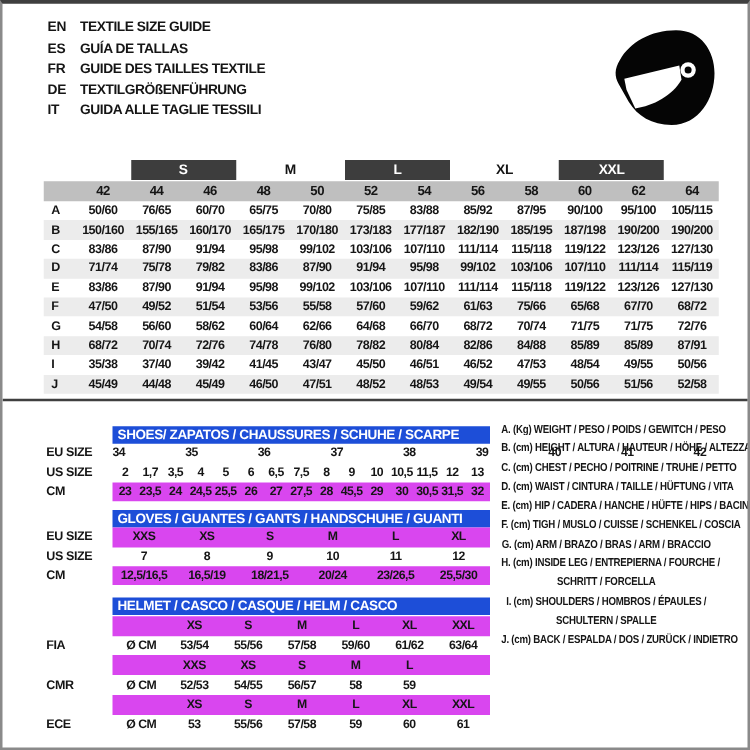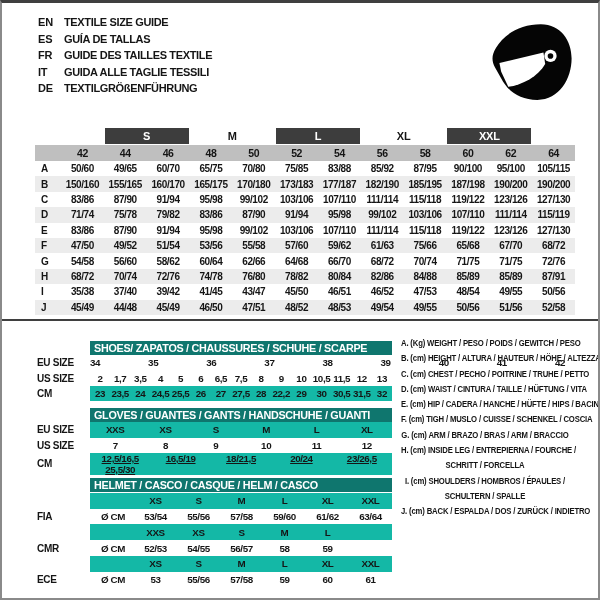--- a/index.html
+++ b/index.html
@@ -32,24 +32,24 @@
   
   .divider{position:absolute;left:0;top:316px;width:600px;height:2px;background:#3f3f3f;}
 
   
   .sub-table{position:absolute;left:35px;width:355px;}
   #shoes-table{top:337px;}
   #gloves-table{top:404px;}
   #helmet-table{top:474px;}
   .s-row{display:grid;grid-template-columns:53px 302px;align-items:center;height:15.3px;}
   .s-label{font-size:10px;font-weight:700;letter-spacing:-0.3px;white-space:nowrap;}
-  .s-bar{background:#0f766e;color:#fff;height:14px;line-height:14px;font-size:10.8px;
+  .s-bar{background:#1d4ed8;color:#fff;height:14px;line-height:14px;font-size:10.8px;
          font-weight:700;padding-left:4px;box-sizing:border-box;letter-spacing:-0.3px;white-space:nowrap;}
   .s-inner{display:grid;height:100%;align-items:center;}
-  .s-inner.striped,.h-inner.striped{background:#14b8a6;}
+  .s-inner.striped,.h-inner.striped{background:#d946ef;}
   .s-cell{text-align:center;font-size:9.8px;font-weight:700;letter-spacing:-0.4px;white-space:nowrap;}
   .h-inner{display:grid;grid-template-columns:44px repeat(6,43px);height:100%;align-items:center;}
   .h-inner .unit{text-align:center;padding-left:2px;}
   #helmet-table .s-row{height:15.8px;}
 
   
   .legend{position:absolute;left:399px;top:333px;width:200px;text-align:center;}
   .legend-line{font-size:9.2px;font-weight:700;line-height:15.3px;white-space:nowrap;
                transform:scaleX(0.84);transform-origin:left center;}
 </style>
@@ -65,26 +65,26 @@
     </div>
     <div class="lang-row">
       <span class="lang-code">ES</span>
       <span class="lang-title">GUÍA DE TALLAS</span>
     </div>
     <div class="lang-row">
       <span class="lang-code">FR</span>
       <span class="lang-title">GUIDE DES TAILLES TEXTILE</span>
     </div>
     <div class="lang-row">
+      <span class="lang-code">DE</span>
+      <span class="lang-title">TEXTILGRÖßENFÜHRUNG</span>
+    </div>
+    <div class="lang-row">
       <span class="lang-code">IT</span>
       <span class="lang-title">GUIDA ALLE TAGLIE TESSILI</span>
-    </div>
-    <div class="lang-row">
-      <span class="lang-code">DE</span>
-      <span class="lang-title">TEXTILGRÖßENFÜHRUNG</span>
     </div>
   </div>
 
   <svg class="helmet-logo" viewBox="0 0 100 100" aria-hidden="true">
     <path d="M60 6 C 83 6 95 25 95 45 C 95 68 81 92 56 92 C 38 92 25 84 17 71 L 8 55 C 4 48 4 41 9 33 C 18 17 37 6 60 6 Z" fill="#050505"></path>
     <path d="M13 50 L 63 38 L 65 51 C 57 65 39 75 23 77 L 15 60 Z" fill="#ffffff"></path>
     <circle cx="71" cy="42" r="7" fill="#ffffff"></circle>
     <circle cx="71" cy="42" r="3.2" fill="#050505"></circle>
   </svg>
 
@@ -109,21 +109,21 @@
         <div class="t-cell">54</div>
         <div class="t-cell">56</div>
         <div class="t-cell">58</div>
         <div class="t-cell">60</div>
         <div class="t-cell">62</div>
         <div class="t-cell">64</div>
       </div>
       <div class="t-row t-datarow">
         <div class="t-lettercell">A</div>
         <div class="t-cell">50/60</div>
-        <div class="t-cell">49/65</div>
+        <div class="t-cell">76/65</div>
         <div class="t-cell">60/70</div>
         <div class="t-cell">65/75</div>
         <div class="t-cell">70/80</div>
         <div class="t-cell">75/85</div>
         <div class="t-cell">83/88</div>
         <div class="t-cell">85/92</div>
         <div class="t-cell">87/95</div>
         <div class="t-cell">90/100</div>
         <div class="t-cell">95/100</div>
         <div class="t-cell">105/115</div>
@@ -317,21 +317,21 @@
         <div class="s-inner striped" style="grid-template-columns: repeat(15, 1fr);">
           <div class="s-cell">23</div>
           <div class="s-cell">23,5</div>
           <div class="s-cell">24</div>
           <div class="s-cell">24,5</div>
           <div class="s-cell">25,5</div>
           <div class="s-cell">26</div>
           <div class="s-cell">27</div>
           <div class="s-cell">27,5</div>
           <div class="s-cell">28</div>
-          <div class="s-cell">22,2</div>
+          <div class="s-cell">45,5</div>
           <div class="s-cell">29</div>
           <div class="s-cell">30</div>
           <div class="s-cell">30,5</div>
           <div class="s-cell">31,5</div>
           <div class="s-cell">32</div>
         </div>
       </div>
     </div>
   <div class="sub-table" id="gloves-table">
       <div class="s-row">
@@ -355,21 +355,21 @@
           <div class="s-cell">7</div>
           <div class="s-cell">8</div>
           <div class="s-cell">9</div>
           <div class="s-cell">10</div>
           <div class="s-cell">11</div>
           <div class="s-cell">12</div>
         </div>
       </div>
       <div class="s-row">
         <div class="s-label">CM</div>
-        <div class="s-inner striped" style="grid-template-columns: repeat(5, 1fr); text-decoration: underline;">
+        <div class="s-inner striped" style="grid-template-columns: repeat(6, 1fr);">
           <div class="s-cell">12,5/16,5</div>
           <div class="s-cell">16,5/19</div>
           <div class="s-cell">18/21,5</div>
           <div class="s-cell">20/24</div>
           <div class="s-cell">23/26,5</div>
           <div class="s-cell">25,5/30</div>
         </div>
       </div>
     </div>
   <div class="sub-table" id="helmet-table">

